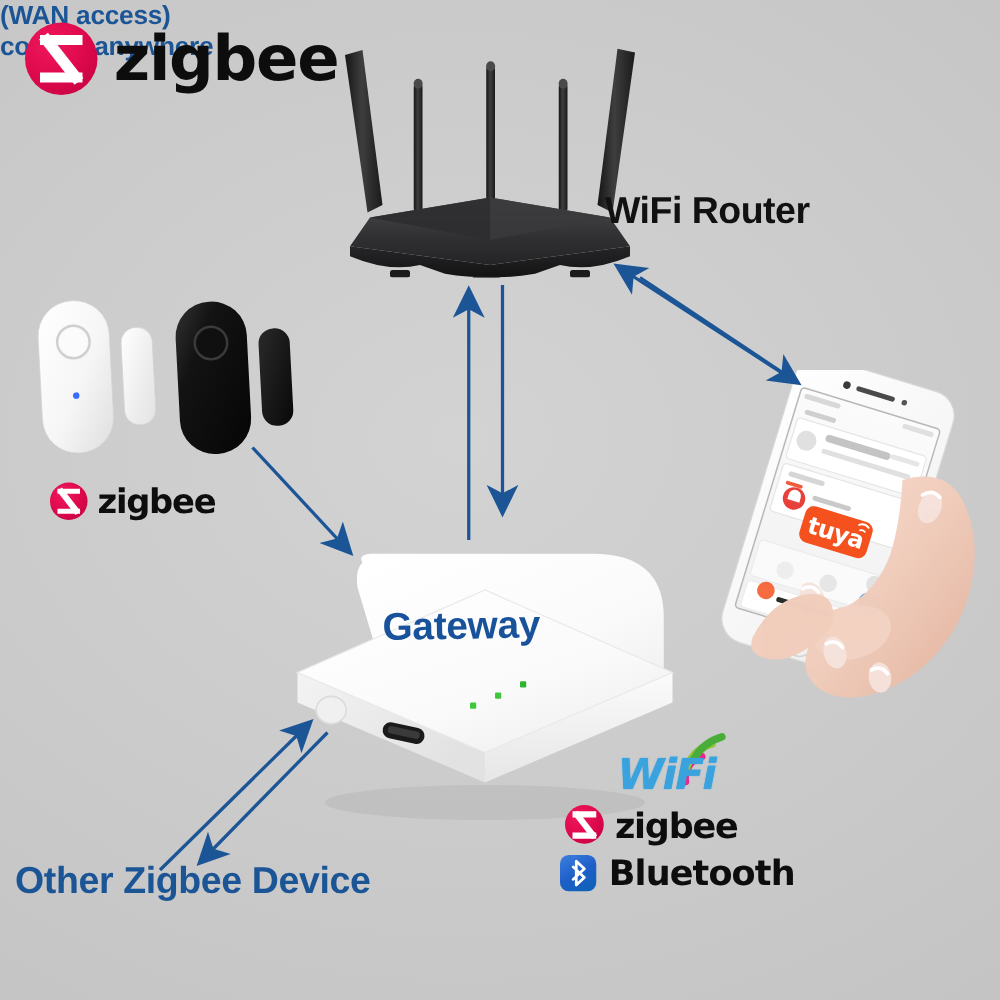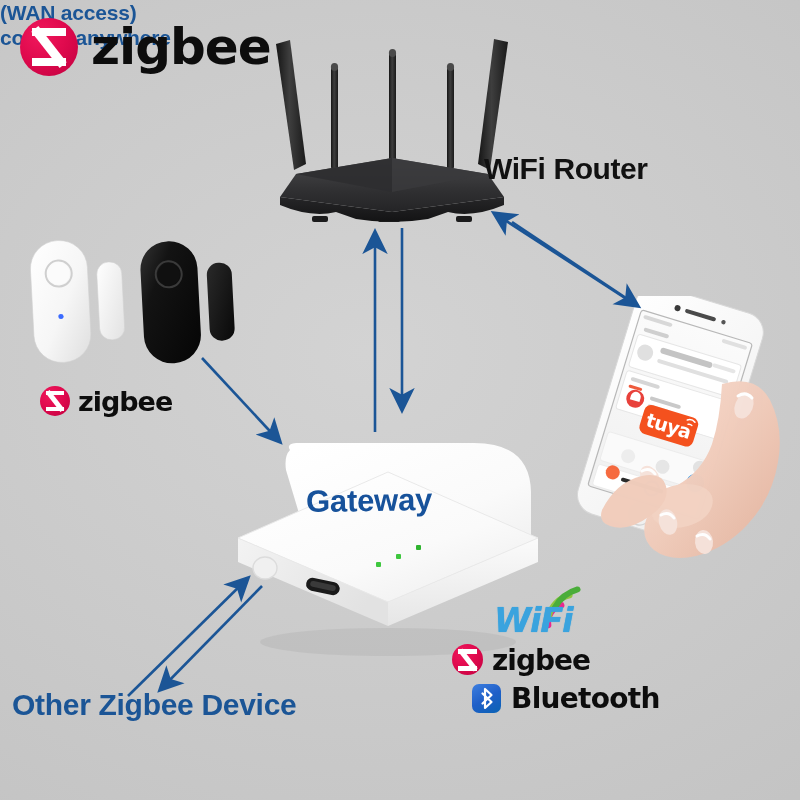--- a/index.html
+++ b/index.html
@@ -39,21 +39,21 @@
   #zb-top .zb-mark{width:58px;height:58px;}
   #zb-top .zb-word{font-size:50px;margin-left:13px;}
   #zb-mid{left:40px;top:386px;}
   #zb-mid .zb-mark{width:30px;height:30px;}
   #zb-mid .zb-word{font-size:27px;margin-left:8px;}
   #zb-bot{left:452px;top:644px;}
   #zb-bot .zb-mark{width:31px;height:31px;}
   #zb-bot .zb-word{font-size:28px;margin-left:9px;}
 
   
-  #bt-row{position:absolute;left:472px;top:682px;display:flex;align-items:center;}
+  #bt-row{position:absolute;left:448px;top:682px;display:flex;align-items:center;}
   #bt-mark{width:29px;height:29px;border-radius:7px;flex:none;position:relative;
      background:linear-gradient(150deg,#3d7fe0 0%,#1f5fc8 50%,#0a63b4 100%);}
   #bt-word{font-size:28px;font-weight:bold;color:#0d0d0d;margin-left:10px;
      letter-spacing:-0.7px;font-family:"DejaVu Sans",sans-serif;}
 
   
   #wifi-logo{position:absolute;left:482px;top:586px;width:110px;height:56px;}
   #wifi-word{position:absolute;left:0;top:14px;font-size:34px;font-weight:bold;
     color:#3aa3de;font-family:"DejaVu Sans",sans-serif;letter-spacing:-1.5px;
     font-style:italic;text-shadow:0 0 1px #3aa3de;margin-left:12px;}

